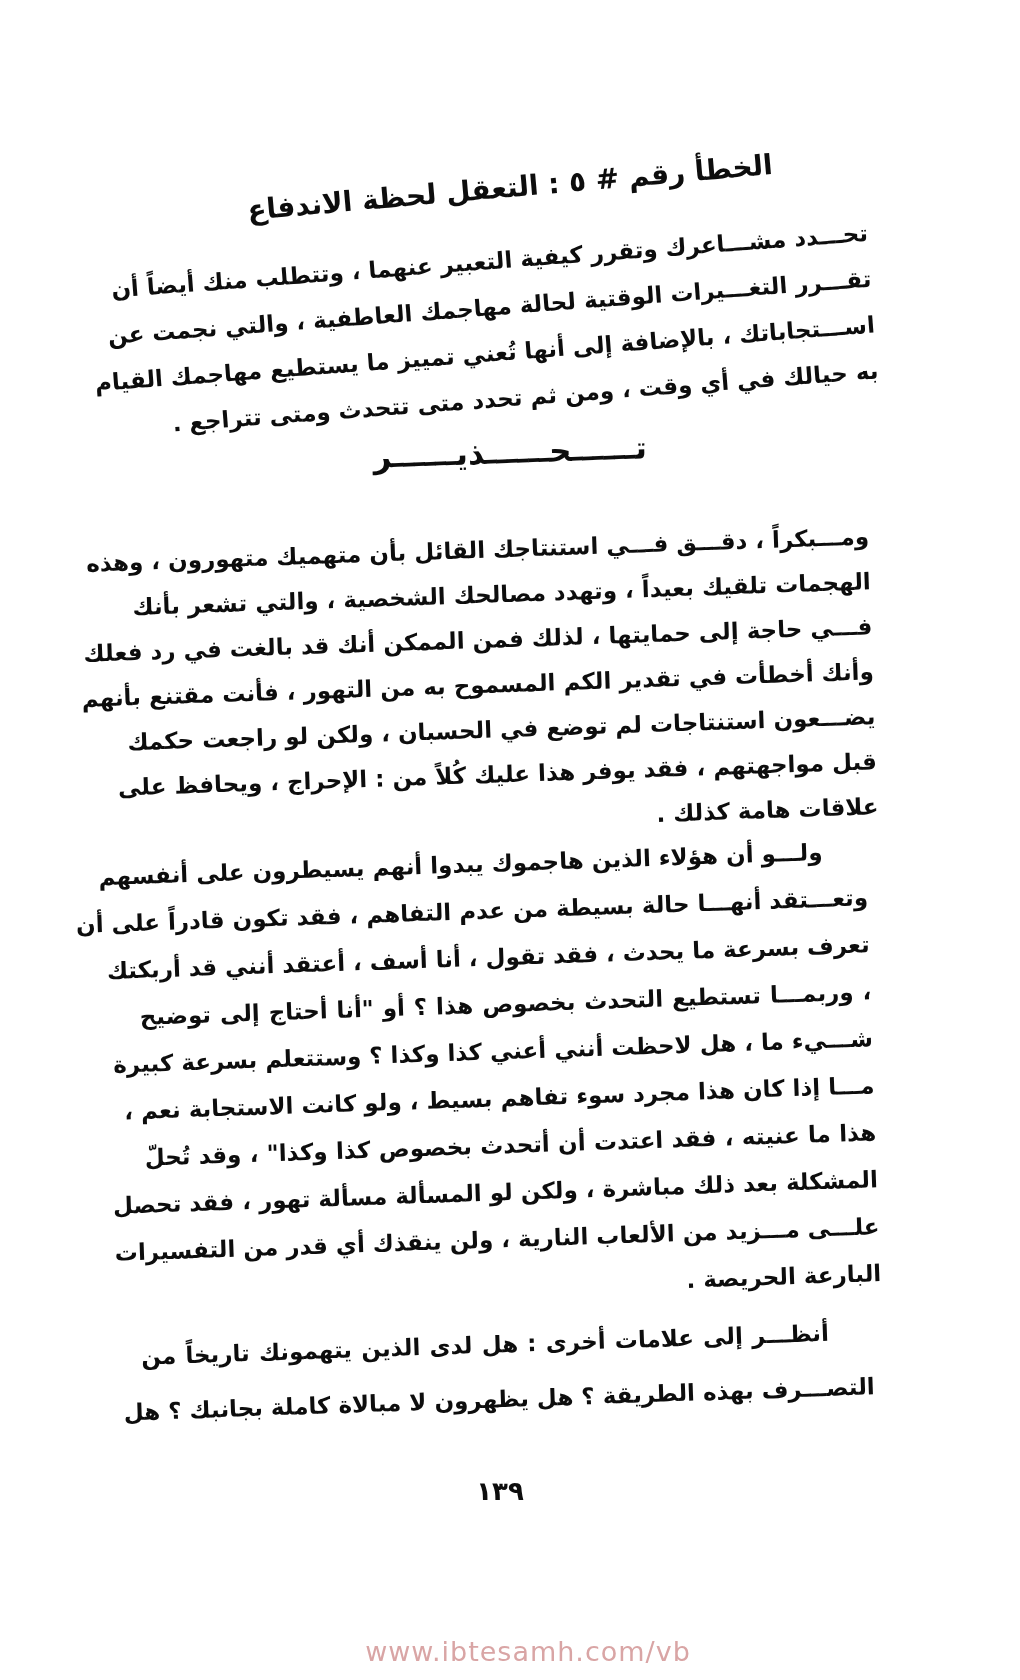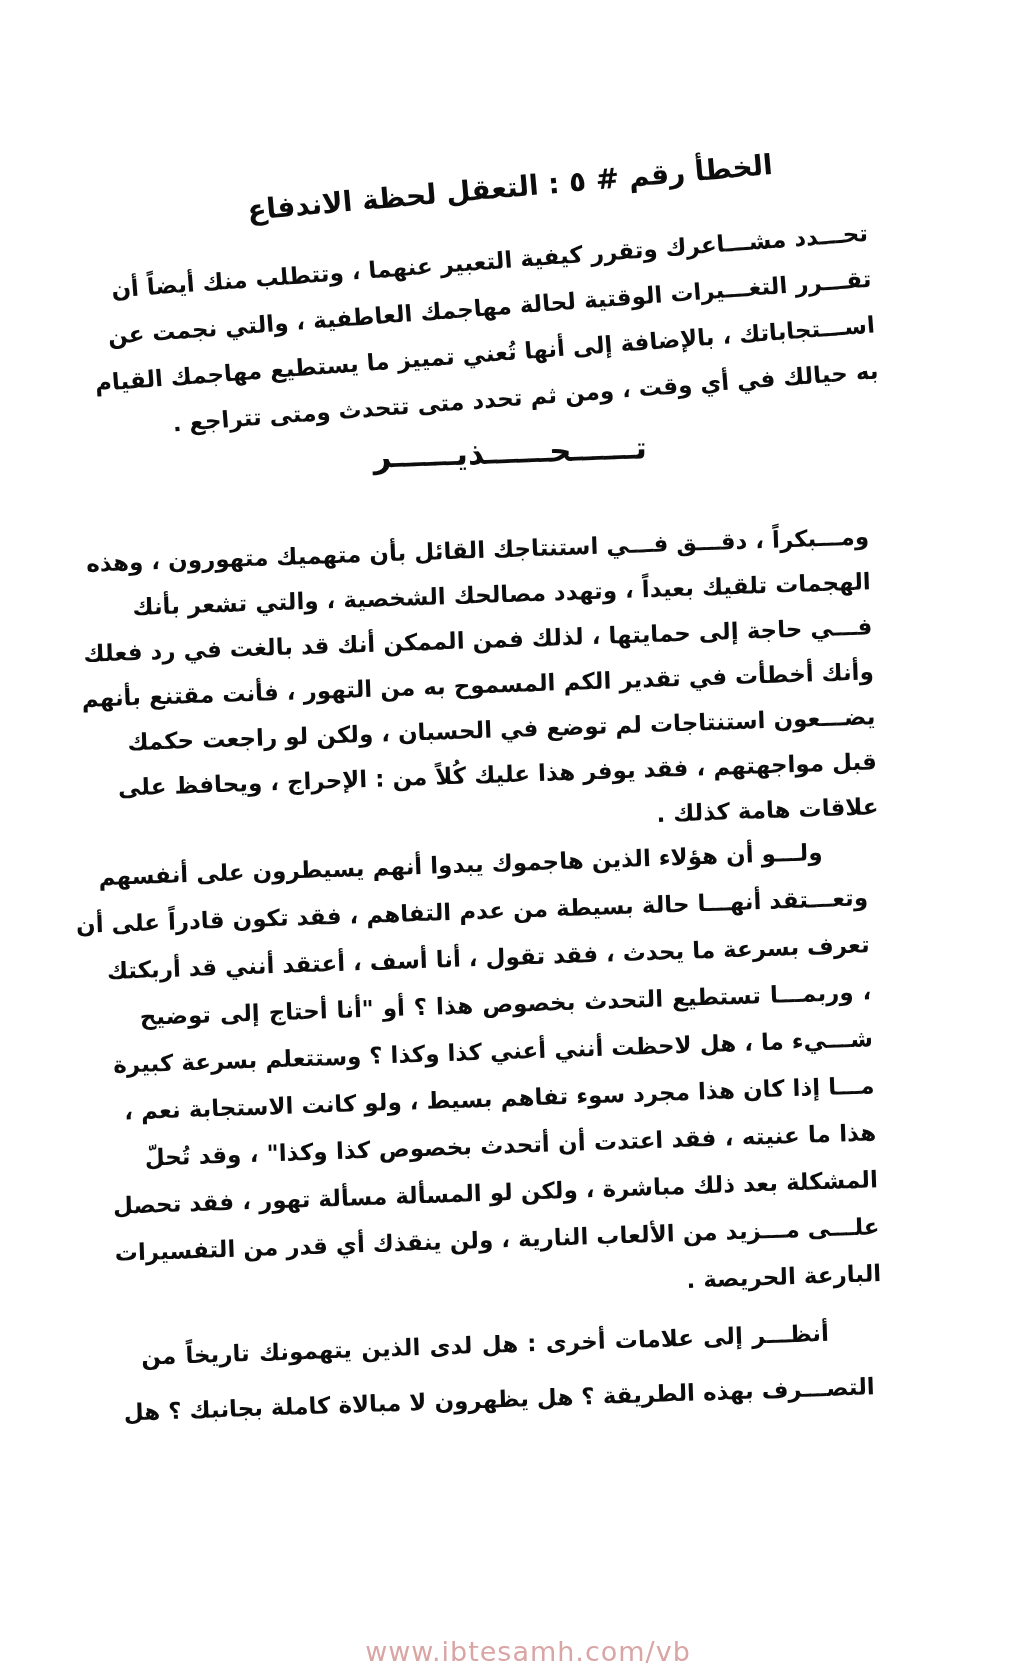--- a/index.html
+++ b/index.html
@@ -135,16 +135,17 @@
     <div class="line">المشكلة بعد ذلك مباشرة ، ولكن لو المسألة مسألة تهور ، فقد تحصل</div>
     <div class="line">علـــى مـــزيد من الألعاب النارية ، ولن ينقذك أي قدر من التفسيرات</div>
     <div class="line last">البارعة الحريصة .</div>
   </section>
 
   <section class="para p3">
     <div class="line indent">أنظـــر إلى علامات أخرى : هل لدى الذين يتهمونك تاريخاً من</div>
     <div class="line">التصـــرف بهذه الطريقة ؟ هل يظهرون لا مبالاة كاملة بجانبك ؟ هل</div>
   </section>
 
+  <div class="pagenum">١٣٩</div>
 
   <div class="watermark">www.ibtesamh.com/vb</div>
 
 </main>
 
 </body></html>

